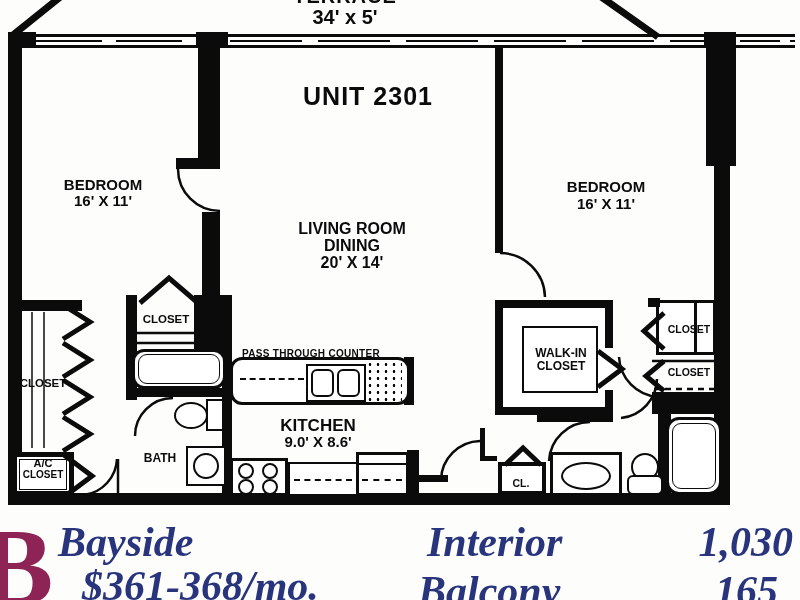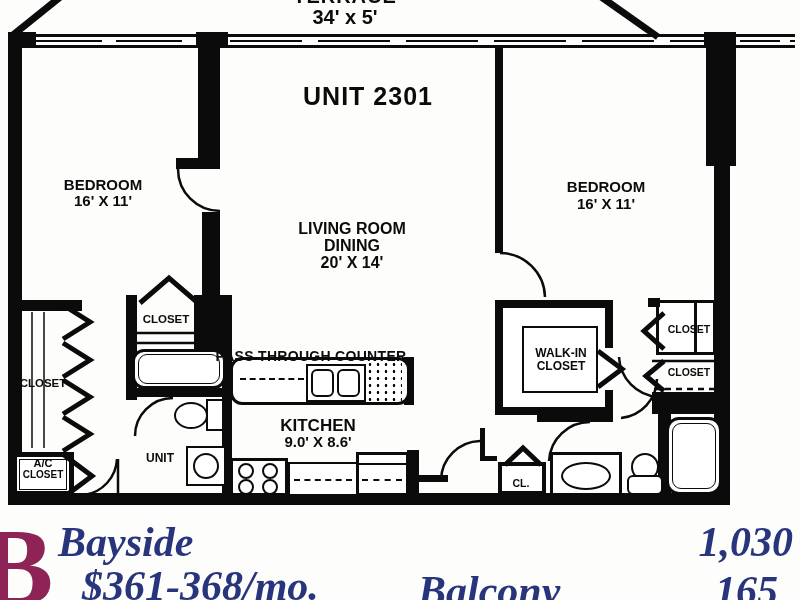--- a/index.html
+++ b/index.html
@@ -104,33 +104,34 @@
   <div class="lbl" style="left:103px;top:193px;font-size:15px">16' X 11'</div>
   <div class="lbl" style="left:606px;top:179px;font-size:15px">BEDROOM</div>
   <div class="lbl" style="left:606px;top:196px;font-size:15px">16' X 11'</div>
   <div class="lbl" style="left:352px;top:221px;font-size:16px">LIVING ROOM</div>
   <div class="lbl" style="left:352px;top:238px;font-size:16px">DINING</div>
   <div class="lbl" style="left:352px;top:255px;font-size:16px">20' X 14'</div>
   <div class="lbl" style="left:43px;top:378px;font-size:11.5px">CLOSET</div>
   <div class="lbl" style="left:43px;top:458px;font-size:11px">A/C</div>
   <div class="lbl" style="left:43px;top:470px;font-size:10px">CLOSET</div>
   <div class="lbl" style="left:166px;top:314px;font-size:11.5px">CLOSET</div>
-  <div class="lbl" style="left:311px;top:349px;font-size:14px;letter-spacing:0.3px">PASS THROUGH COUNTER</div>
+  <div class="lbl" style="left:311px;top:349px;font-size:10px;letter-spacing:0.3px">PASS THROUGH COUNTER</div>
   <div class="lbl" style="left:318px;top:417px;font-size:17px">KITCHEN</div>
   <div class="lbl" style="left:318px;top:434px;font-size:15px">9.0' X 8.6'</div>
-  <div class="lbl" style="left:160px;top:452px;font-size:12px">UNIT</div>
+  <div class="lbl" style="left:160px;top:452px;font-size:12px">BATH</div>
   <div class="lbl" style="left:561px;top:347px;font-size:12px">WALK-IN</div>
   <div class="lbl" style="left:561px;top:360px;font-size:12px">CLOSET</div>
   <div class="lbl" style="left:689px;top:324px;font-size:10.5px">CLOSET</div>
   <div class="lbl" style="left:689px;top:367px;font-size:10.5px">CLOSET</div>
   <div class="lbl" style="left:521px;top:478px;font-size:10.5px">CL.</div>
 
   <div class="ftxt" style="left:-20px;top:512px;font-size:110px;font-style:normal;color:#8e2456">B</div>
   <div class="ftxt" style="left:58px;top:521px;font-size:42px;color:#28357d">Bayside</div>
   <div class="ftxt" style="left:82px;top:565px;font-size:42px;color:#28357d">$361-368/mo.</div>
+  <div class="ftxt" style="left:427px;top:521px;font-size:42px;color:#28357d">Interior</div>
   <div class="ftxt" style="left:620px;top:521px;width:173px;text-align:right;font-size:42px;color:#28357d">1,030</div>
   <div class="ftxt" style="left:418px;top:570px;font-size:42px;color:#28357d">Balcony</div>
   <div class="ftxt" style="left:620px;top:570px;width:158px;text-align:right;font-size:42px;color:#28357d">165</div>
 
   <svg id="ovl" width="800" height="600" viewBox="0 0 800 600">
     <g stroke="#0b0b0b" fill="none">
       <path d="M64,-6 L13,35" stroke-width="7"></path>
       <path d="M597,-6 L658,37" stroke-width="7"></path>
       <path d="M36,41 H194" stroke-width="2" stroke-dasharray="66,14"></path>
       <path d="M230,41 H704" stroke-width="2" stroke-dasharray="72,16"></path>

